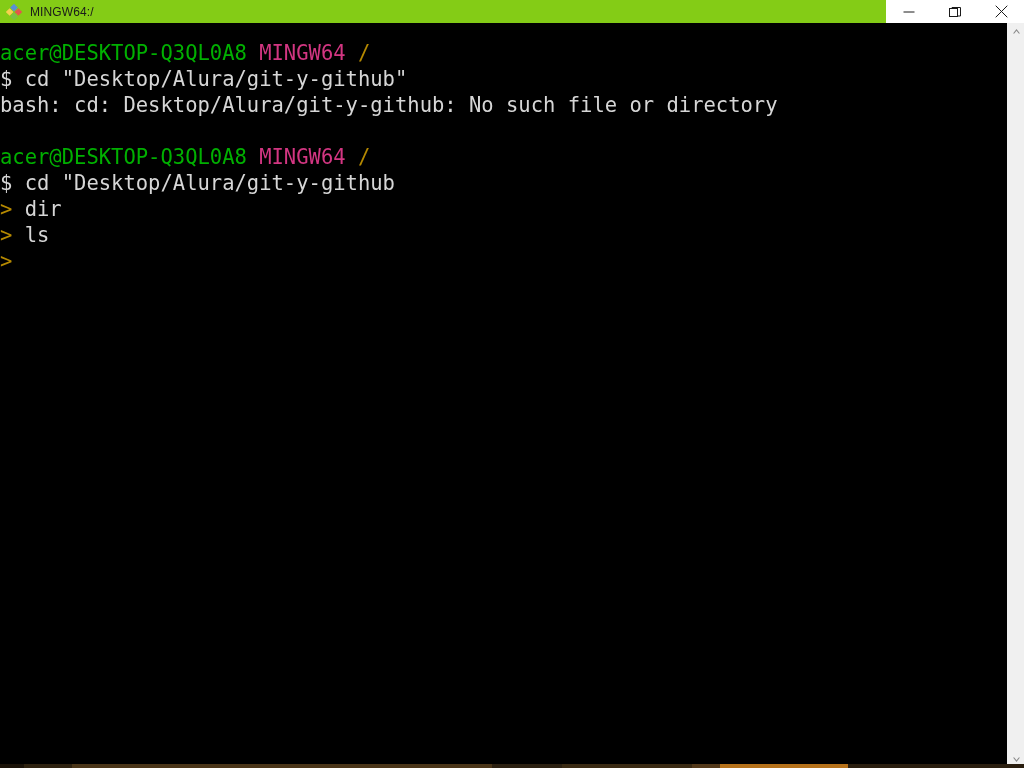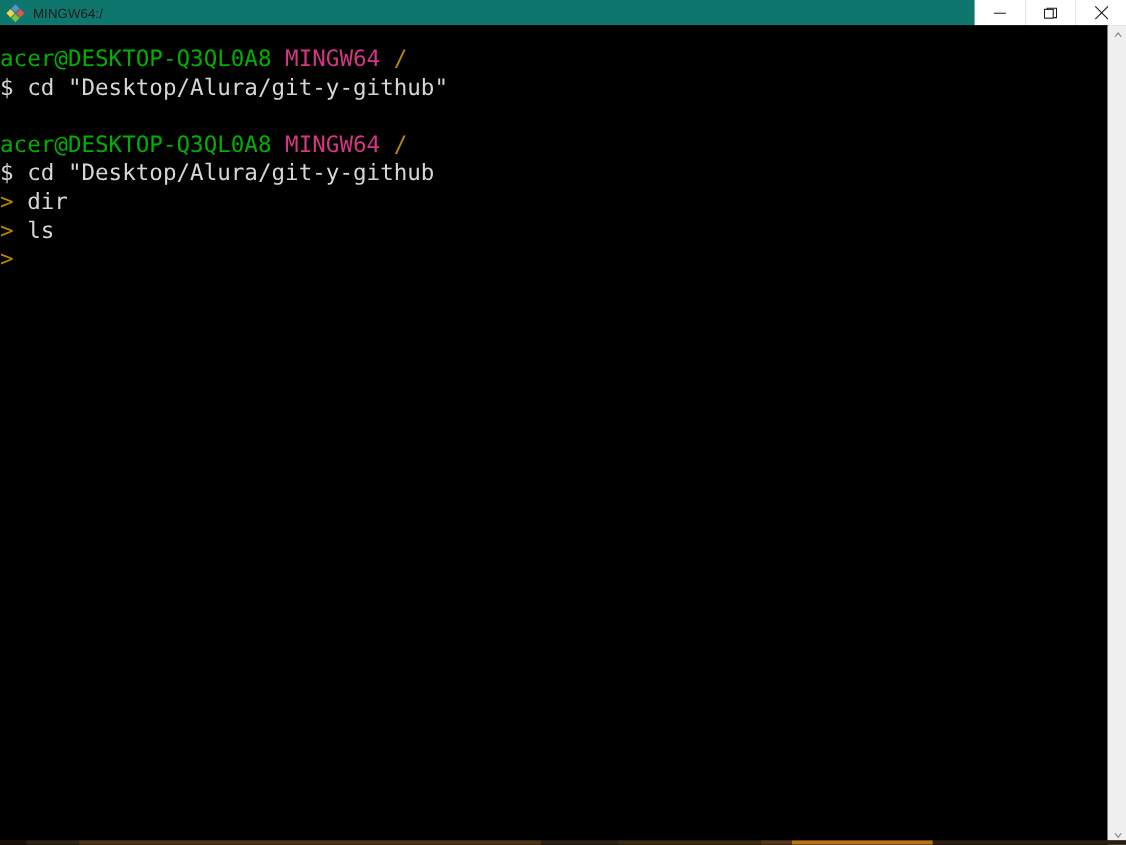--- a/index.html
+++ b/index.html
@@ -18,21 +18,21 @@
     height: 768px;
     background: #000000;
   }
 
   
   .titlebar {
     position: absolute;
     left: 0; top: 0;
     width: 1024px;
     height: 23px;
-    background: #0f766e;
+    background: #84cc16;
     display: flex;
     align-items: center;
     user-select: none;
   }
 
   .title-icon {
     width: 18px;
     height: 18px;
     margin-left: 5px;
     margin-right: 7px;
@@ -180,20 +180,21 @@
         </svg>
       </div>
 
     </div>
   </div>
 
   <div class="terminal">
     <div class="term-inner" id="term-inner">
         <div class="line"><span class="seg-green">acer@DESKTOP-Q3QL0A8</span><span class="seg-white"> </span><span class="seg-magenta">MINGW64</span><span class="seg-white"> </span><span class="seg-yellow">/</span></div>
         <div class="line"><span class="seg-white">$ cd "Desktop/Alura/git-y-github"</span></div>
+        <div class="line"><span class="seg-white">bash: cd: Desktop/Alura/git-y-github: No such file or directory</span></div>
         <div class="line blank"><span class="seg-white"> </span></div>
         <div class="line"><span class="seg-green">acer@DESKTOP-Q3QL0A8</span><span class="seg-white"> </span><span class="seg-magenta">MINGW64</span><span class="seg-white"> </span><span class="seg-yellow">/</span></div>
         <div class="line"><span class="seg-white">$ cd "Desktop/Alura/git-y-github</span></div>
         <div class="line"><span class="seg-cont">&gt; </span><span class="seg-white">dir</span></div>
         <div class="line"><span class="seg-cont">&gt; </span><span class="seg-white">ls</span></div>
         <div class="line"><span class="seg-cont">&gt; </span><span class="seg-white"></span></div>
       </div>
   </div>
 
   <div class="scrollbar">

